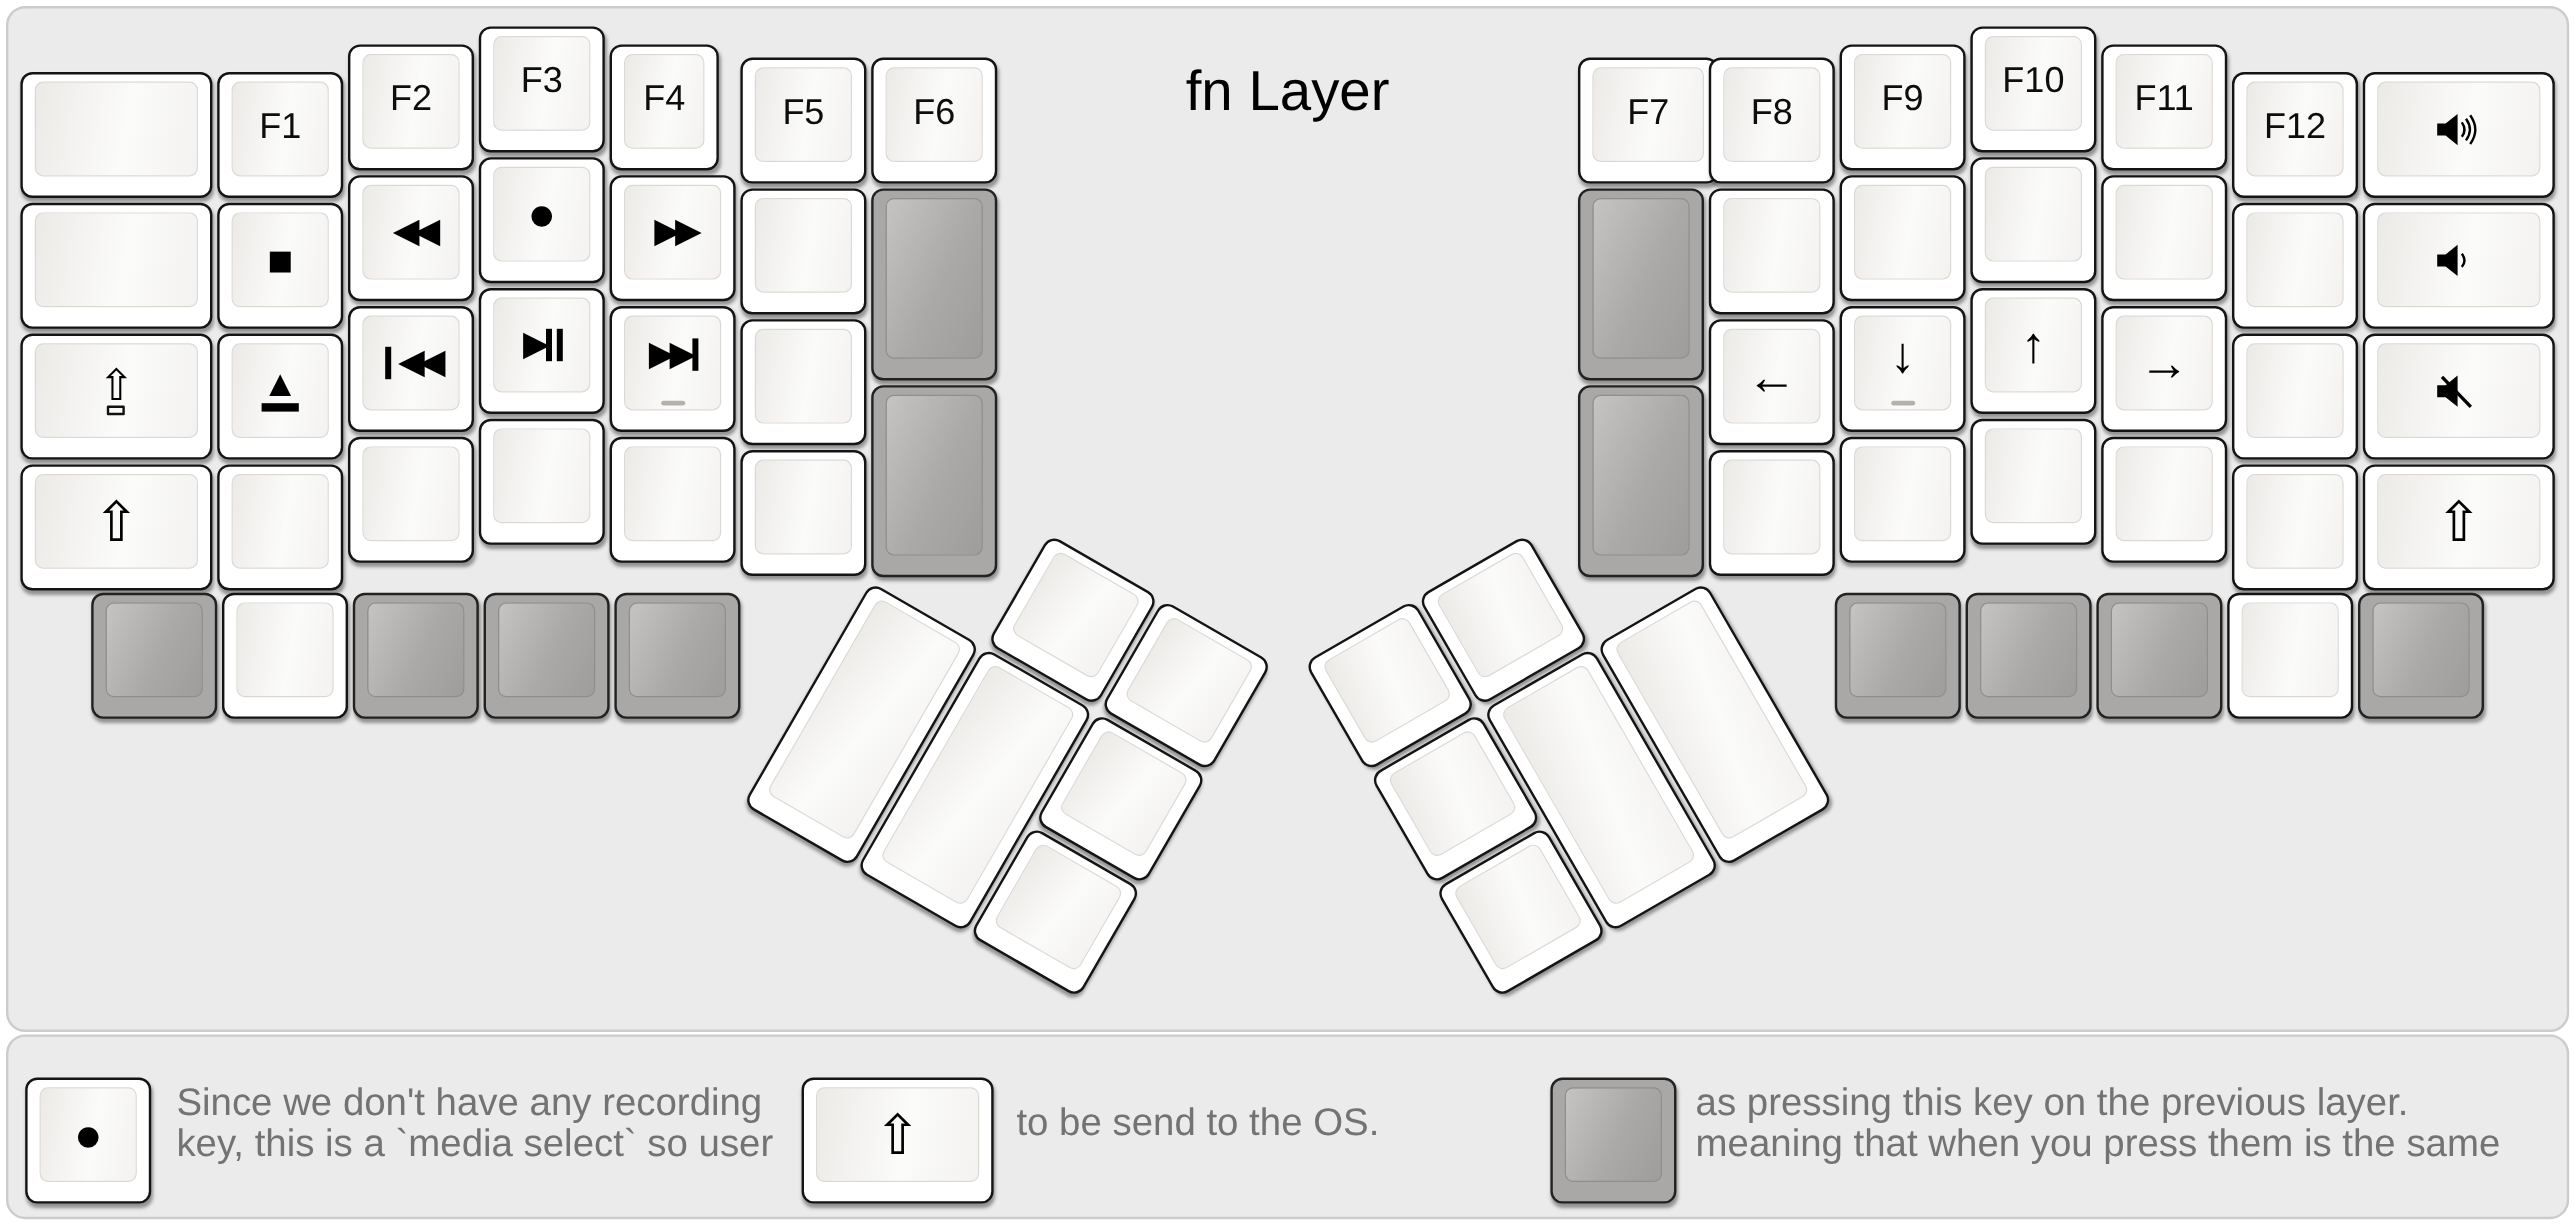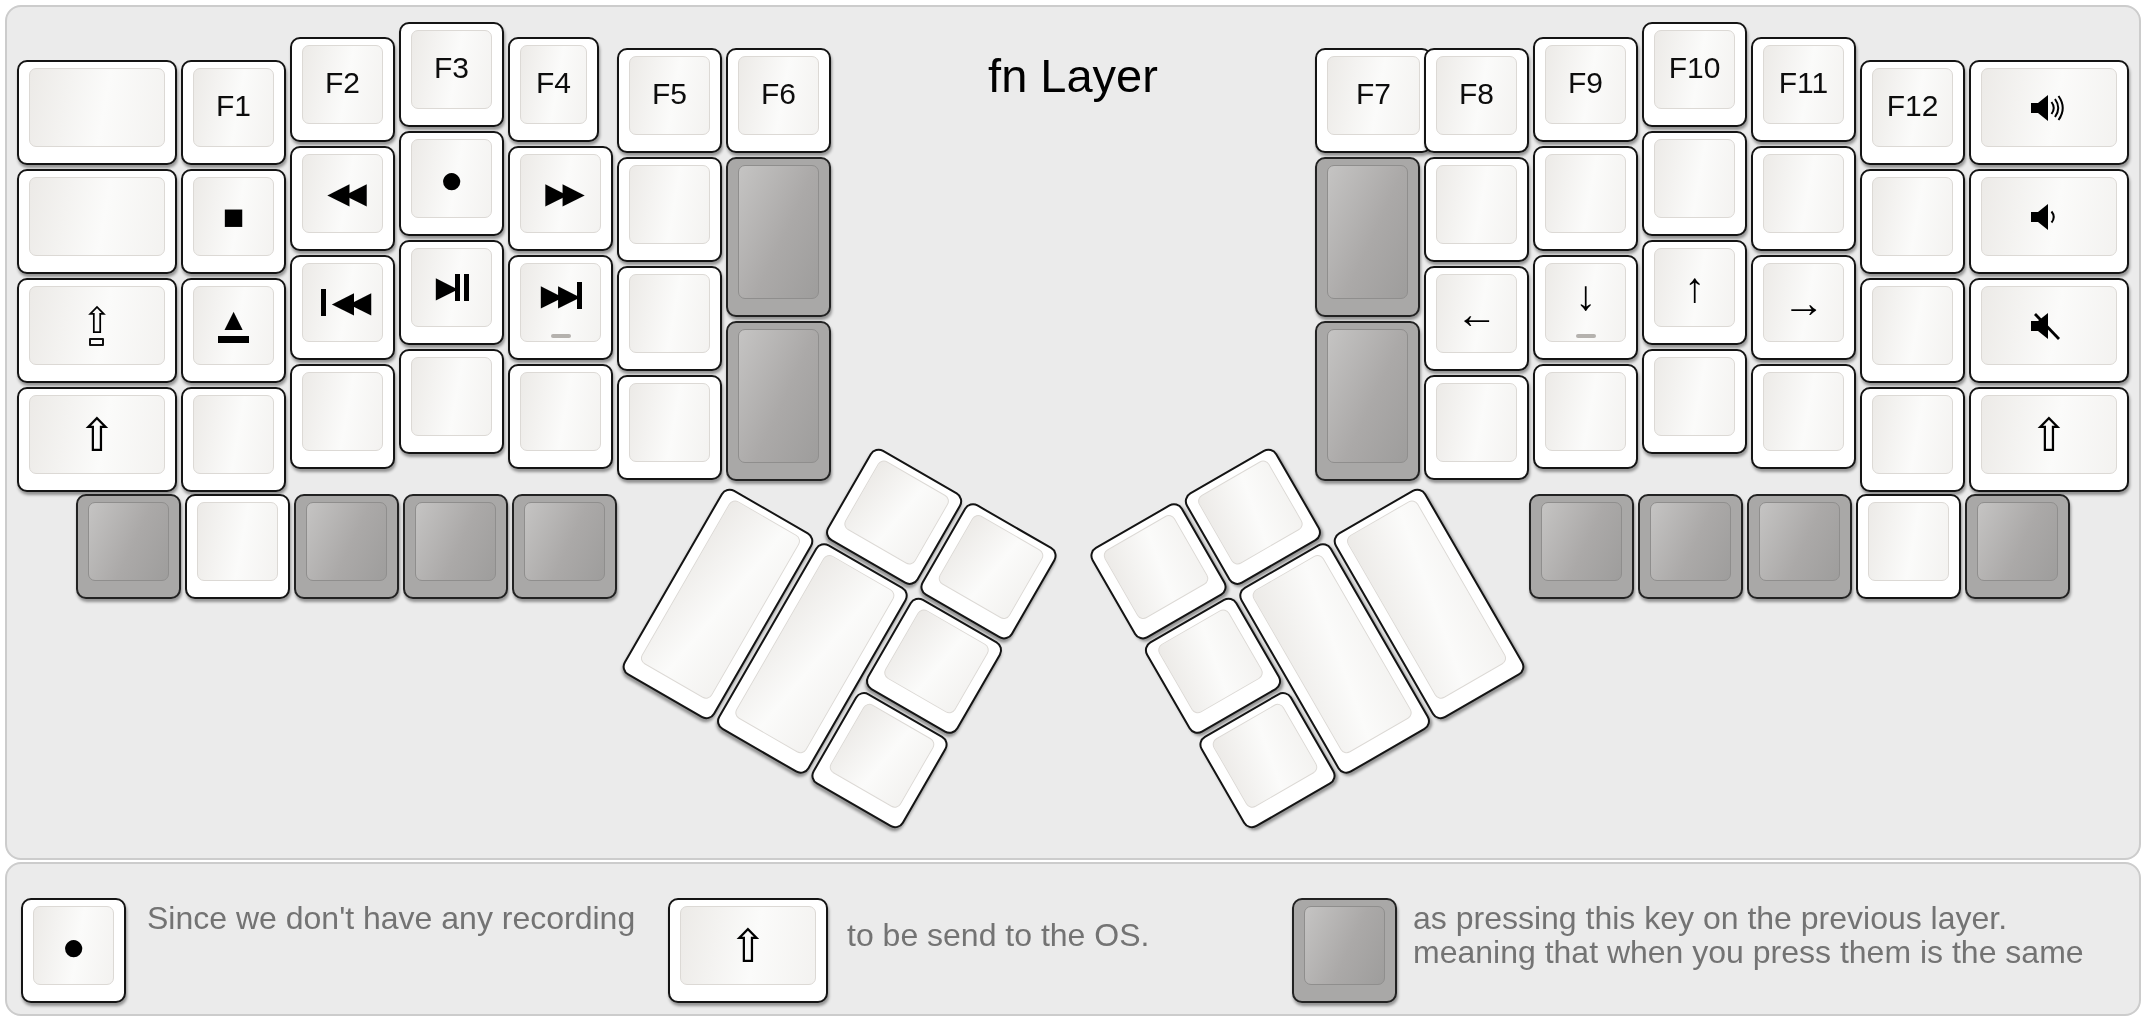--- a/index.html
+++ b/index.html
@@ -412,20 +412,21 @@
       </div>
       <div class="key" style="left: 21px; top: 898px; width: 105px; height: 105px;">
         <div class="cap">
           <div class="icon">
             <span class="g-record">●</span>
           </div>
         </div>
       </div>
       <div class="legend-text" style="left: 147px; top: 901px;">
         <div>Since we don't have any recording</div>
+        <div>key, this is a `media select` so user</div>
       </div>
       <div class="key" style="left: 668px; top: 898px; width: 160px; height: 105px;">
         <div class="cap">
           <div class="icon">
             <span class="g-shift">⇧</span>
           </div>
         </div>
       </div>
       <div class="legend-text" style="left: 847px; top: 918px;">
         <div>to be send to the OS.</div>

